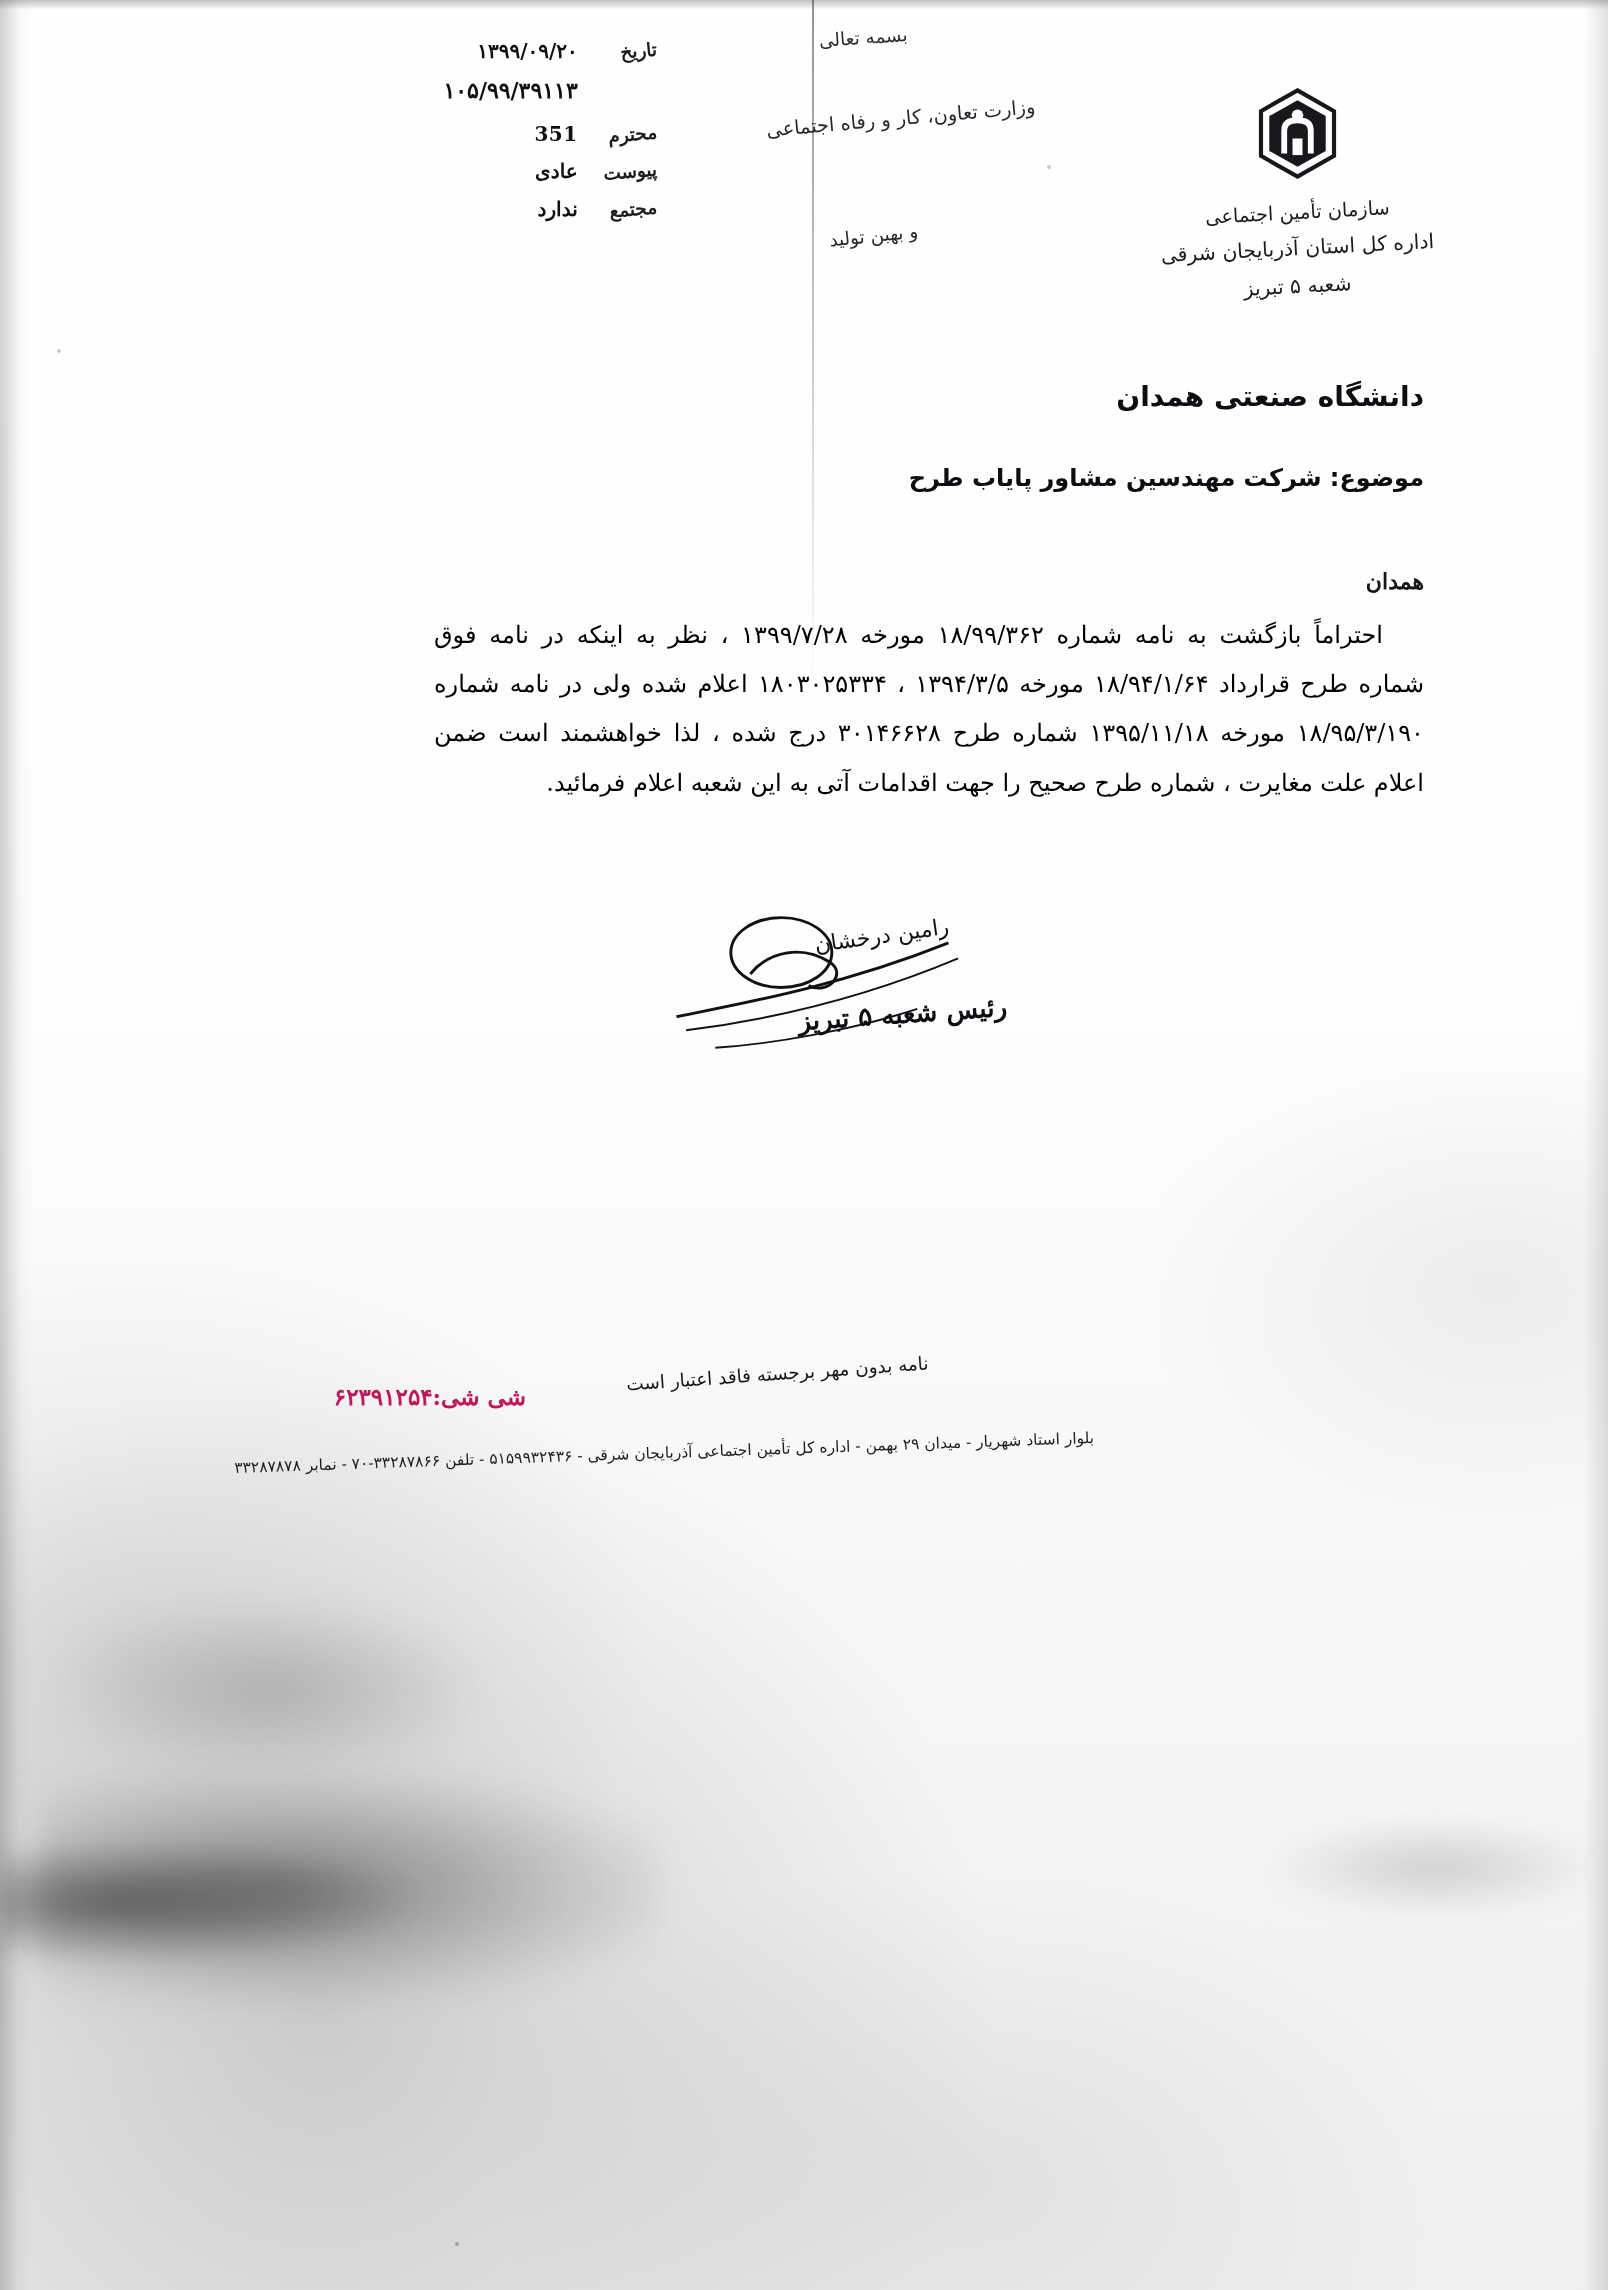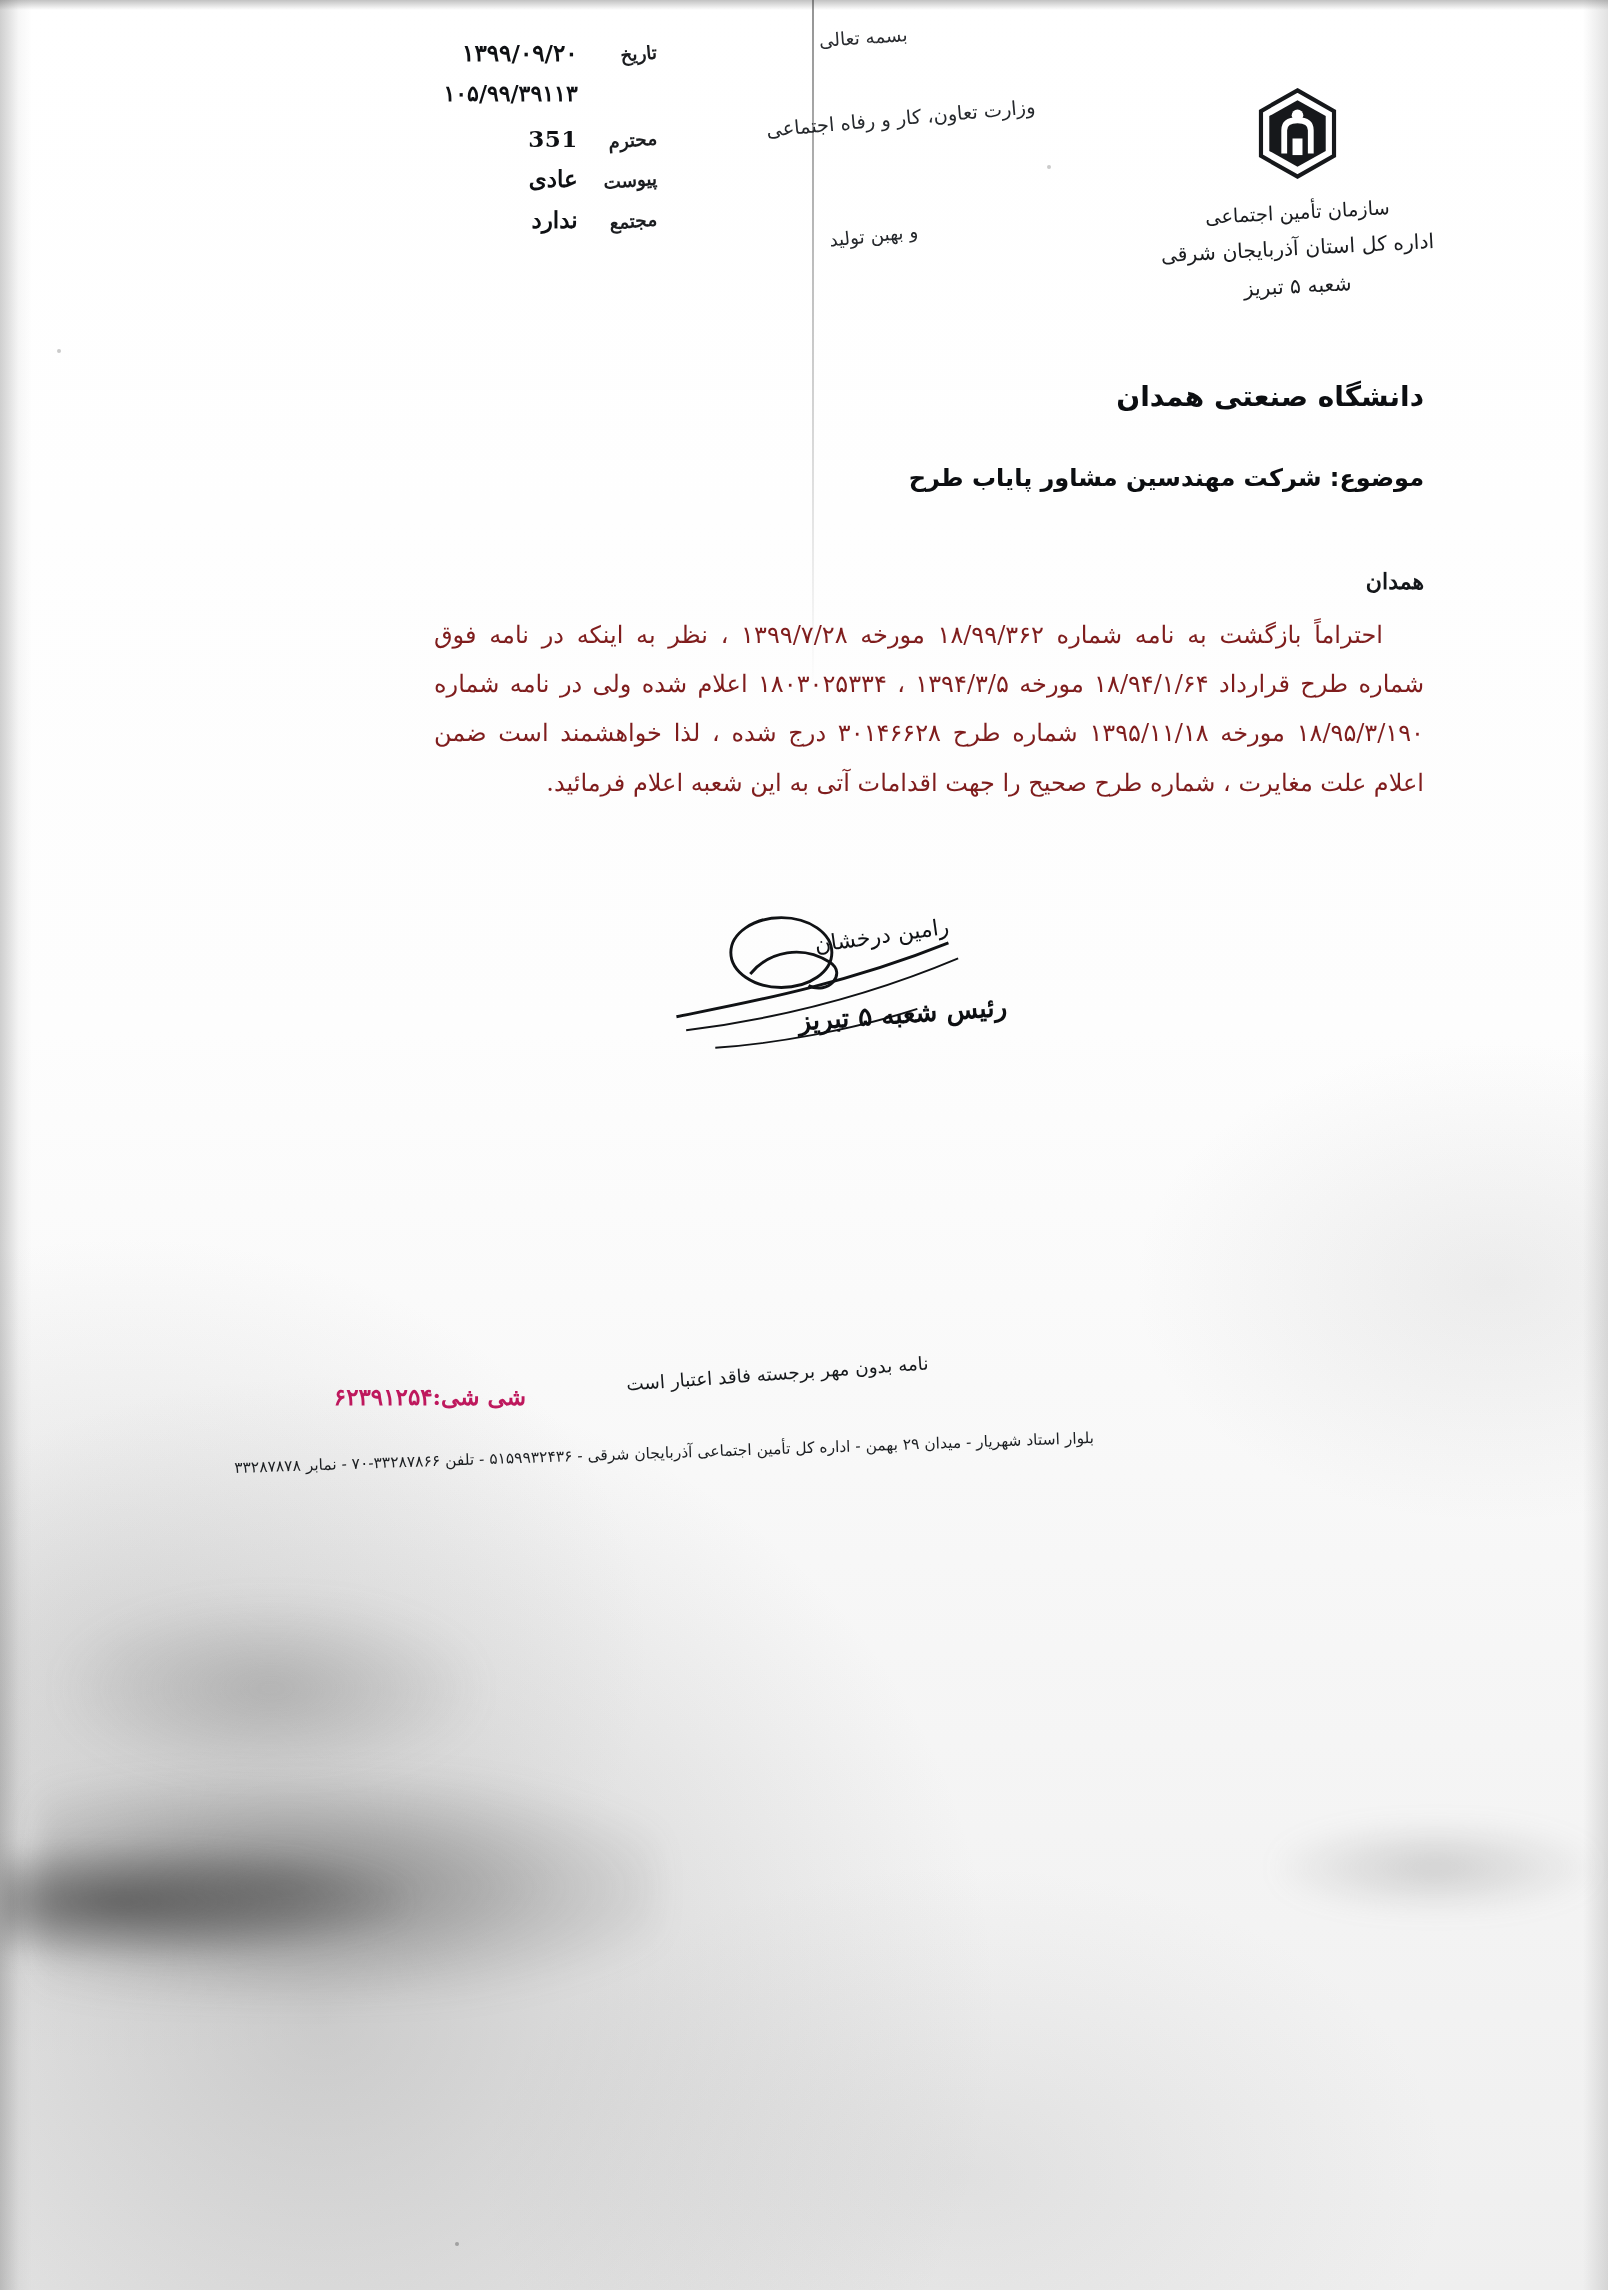--- a/index.html
+++ b/index.html
@@ -110,21 +110,21 @@
   }
   .meta-label {
     width: 58px;
     font-size: 18.4px;
     font-weight: 700;
     transform: rotate(-5deg);
     text-align: right;
     color: #1b1d20;
   }
   .meta-value {
-    font-size: 23px;
+    font-size: 20px;
     font-weight: 700;
     letter-spacing: 0.5px;
     white-space: nowrap;
     color: #0e1013;
   }
   .meta-row.tight { margin-bottom: 19px; }
   .meta-row.v2 .meta-value { font-size: 22px; }
 
   
   .emblem-wrap {
@@ -180,21 +180,21 @@
   }
   .body-text {
     position: absolute;
     top: 611px;
     right: 184px;
     width: 990px;
     font-family: "DejaVu Serif", serif;
     font-size: 24px;
     line-height: 2.05;
     text-align: justify;
-    color: #7f1d1d;
+    color: #000000;
   }
   .body-text p { margin: 0; }
   .body-text .indent { text-indent: 41px; }
 
   
   .sign-area {
     position: absolute;
     top: 902px;
     right: 543px;
     width: 408px;

